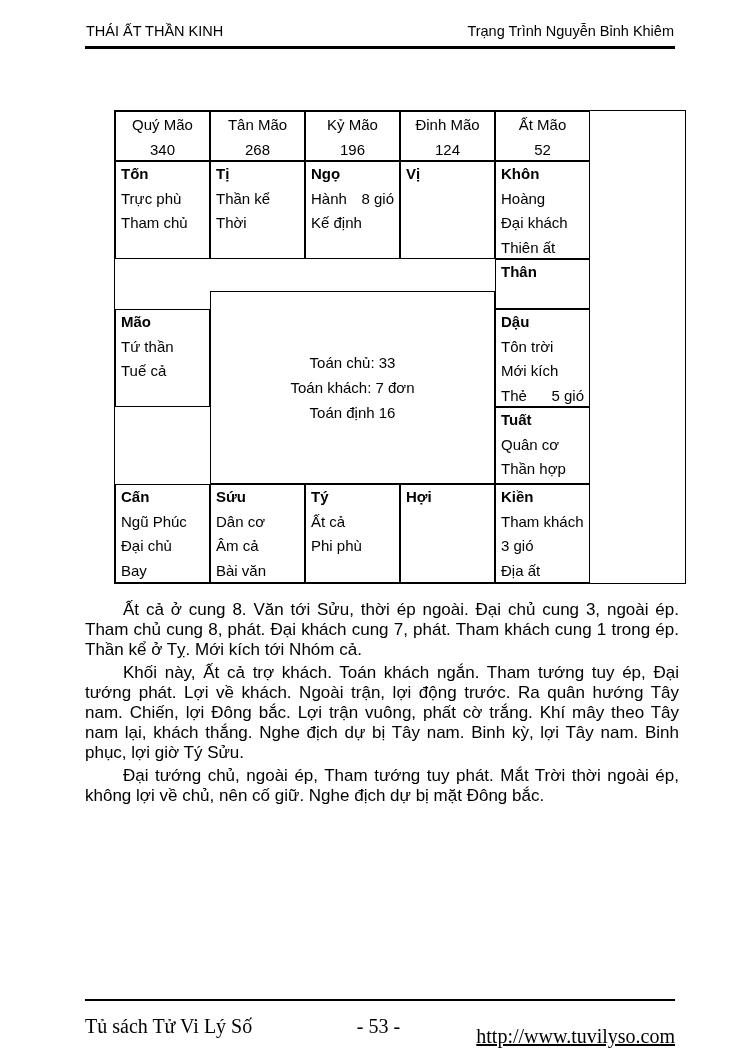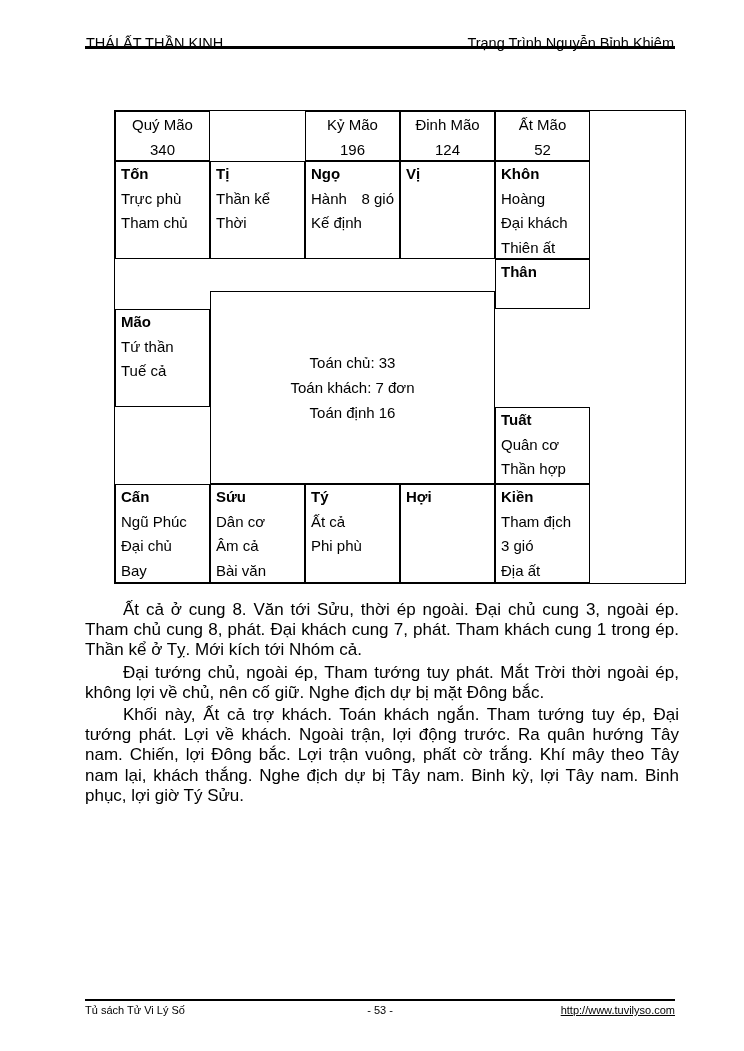--- a/index.html
+++ b/index.html
@@ -3,21 +3,21 @@
 <meta charset="utf-8">
 <style>
   html,body{margin:0;padding:0;background:#888;}
   .page{
     position:relative;width:744px;height:1051px;background:#ffffff;
     font-family:"Liberation Sans",sans-serif;color:#000;overflow:hidden;
     margin:0 auto;
   }
   
   .page-header{
-    position:absolute;left:86px;top:35px;width:588px;
+    position:absolute;left:86px;top:23px;width:588px;
     display:flex;justify-content:space-between;align-items:baseline;
     font-size:14.5px;
   }
   .header-rule{position:absolute;left:85px;top:46px;width:590px;height:3px;background:#000;}
   
   .chart{
     position:absolute;left:114px;top:110px;width:572px;
     display:grid;grid-template-columns:repeat(6,1fr);
     grid-template-rows:50px 98px 50px 98px 77px 99px;
     border:1px solid #000;font-size:15px;box-sizing:border-box;
@@ -39,43 +39,47 @@
   
   .body-text{
     position:absolute;left:85px;top:600px;width:594px;
     font-size:17px;line-height:20.2px;text-align:justify;
   }
   .body-text p{margin:0 0 2px 0;text-indent:38px;}
   
   .footer-rule{position:absolute;left:85px;top:999px;width:590px;height:2px;background:#000;}
   .page-footer{
     position:absolute;left:85px;top:1004px;width:590px;
-    display:flex;align-items:center;font-size:11px;
+    display:flex;align-items:center;font-size:20px;font-family:Liberation Serif, serif;
   }
   .page-footer .f-left{flex:1;text-align:left;}
   .page-footer .f-center{flex:1;text-align:center;}
-  .page-footer .f-right{flex:1;text-align:right;}
+  .page-footer .f-right{flex:1;text-align:right;margin-top:21px;}
   .page-footer a{color:#000;text-decoration:underline;cursor:pointer;}
 </style>
 </head>
 <body>
 
 <div class="page">
 
   <div class="page-header">
     <span>THÁI ẤT THẦN KINH</span>
     <span>Trạng Trình Nguyễn Bỉnh Khiêm</span>
   </div>
   <div class="header-rule"></div>
 
   <div class="chart">
 
     <div class="cell year-cell c-y1">
       <div>Quý Mão</div>
       <div>340</div>
+    </div>
+    <div class="cell year-cell c-y2">
+      <div>Tân Mão</div>
+      <div>268</div>
     </div>
     <div class="cell year-cell c-y3">
       <div>Kỷ Mão</div>
       <div>196</div>
     </div>
     <div class="cell year-cell c-y4">
       <div>Đinh Mão</div>
       <div>124</div>
     </div>
     <div class="cell year-cell c-y5">
@@ -118,20 +122,29 @@
     </div>
     <div class="cell c-than">
       <div class="cl">Thân</div>
     </div>
 
     <div class="cell c-mao">
       <div class="cl">Mão</div>
       <div>Tứ thần</div>
       <div>Tuế cả</div>
     </div>
+    <div class="cell c-dau">
+      <div class="cl">Dậu</div>
+      <div>Tôn trời</div>
+      <div>Mới kích</div>
+      <div class="split">
+        <span>Thẻ</span>
+        <span>5 gió</span>
+      </div>
+    </div>
 
     <div class="cell c-tuat">
       <div class="cl">Tuất</div>
       <div>Quân cơ</div>
       <div>Thần hợp</div>
     </div>
 
     <div class="cell c-can">
       <div class="cl">Cấn</div>
       <div>Ngũ Phúc</div>
@@ -147,30 +160,30 @@
     <div class="cell c-ty">
       <div class="cl">Tý</div>
       <div>Ất cả</div>
       <div>Phi phù</div>
     </div>
     <div class="cell c-hoi">
       <div class="cl">Hợi</div>
     </div>
     <div class="cell c-kien">
       <div class="cl">Kiền</div>
-      <div>Tham địch</div>
+      <div>Tham khách</div>
       <div>3 gió</div>
       <div>Địa ất</div>
     </div>
   </div>
 
   <div class="body-text">
     <p>Ất cả ở cung 8. Văn tới Sửu, thời ép ngoài. Đại chủ cung 3, ngoài ép. Tham chủ cung 8, phát. Đại khách cung 7, phát. Tham khách cung 1 trong ép. Thần kể ở Tỵ. Mới kích tới Nhóm cả.</p>
+    <p>Khối này, Ất cả trợ khách. Toán khách ngắn. Tham tướng tuy ép, Đại tướng phát. Lợi về khách. Ngoài trận, lợi động trước. Ra quân hướng Tây nam. Chiến, lợi Đông bắc. Lợi trận vuông, phất cờ trắng. Khí mây theo Tây nam lại, khách thắng. Nghe địch dự bị Tây nam. Binh kỳ, lợi Tây nam. Binh phục, lợi giờ Tý Sửu.</p>
     <p>Đại tướng chủ, ngoài ép, Tham tướng tuy phát. Mắt Trời thời ngoài ép, không lợi về chủ, nên cố giữ. Nghe địch dự bị mặt Đông bắc.</p>
-    <p>Khối này, Ất cả trợ khách. Toán khách ngắn. Tham tướng tuy ép, Đại tướng phát. Lợi về khách. Ngoài trận, lợi động trước. Ra quân hướng Tây nam. Chiến, lợi Đông bắc. Lợi trận vuông, phất cờ trắng. Khí mây theo Tây nam lại, khách thắng. Nghe địch dự bị Tây nam. Binh kỳ, lợi Tây nam. Binh phục, lợi giờ Tý Sửu.</p>
   </div>
 
   <div class="footer-rule"></div>
   <div class="page-footer">
     <span class="f-left">Tủ sách Tử Vi Lý Số</span>
     <span class="f-center">- 53 -</span>
     <span class="f-right"><a>http://www.tuvilyso.com</a></span>
   </div>
 
 </div>

